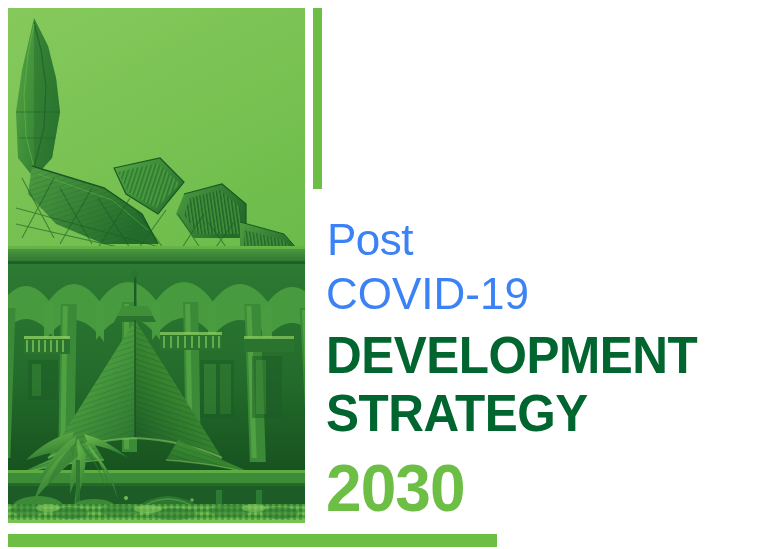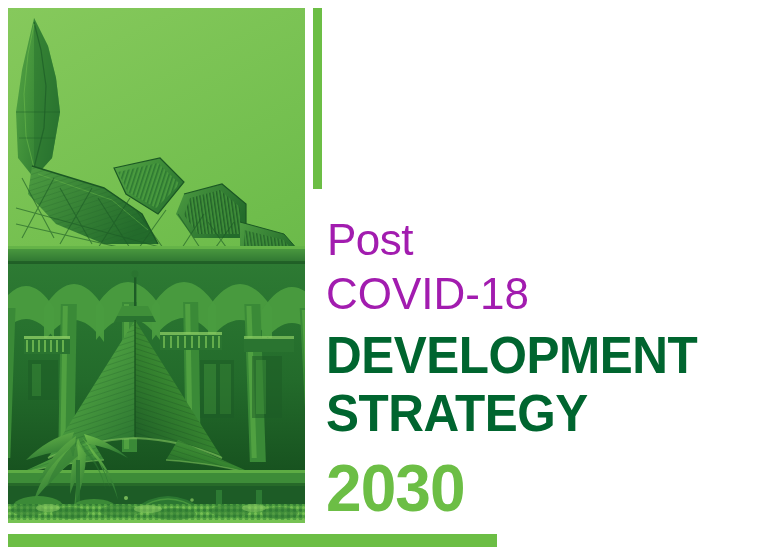--- a/index.html
+++ b/index.html
@@ -59,21 +59,21 @@
   
   #title-block {
     position: absolute;
     left: 326px;
     top: 213px;
     width: 420px;
   }
 
   .title-light {
     display: block;
-    color: #a21caf;
+    color: #3b82f6;
     font-family: "Liberation Sans", sans-serif;
     font-weight: 400;
     font-size: 44px;
     line-height: 54px;
     letter-spacing: -0.5px;
     white-space: nowrap;
   }
   #line-post { margin-left: 1px; }
   #line-covid { margin-left: 0px; letter-spacing: 0px; }
 
@@ -380,19 +380,19 @@
         <rect x="0" y="512" width="297" height="6" fill="#76c253"></rect>
       </g>
     </svg>
   </div>
 
   <div id="accent-bar-vertical"></div>
   <div id="accent-bar-bottom"></div>
 
   <div id="title-block">
     <span class="title-light" id="line-post">Post</span>
-    <span class="title-light" id="line-covid">COVID-18</span>
+    <span class="title-light" id="line-covid">COVID-19</span>
     <span class="title-bold" id="line-development">DEVELOPMENT</span>
     <span class="title-bold" id="line-strategy">STRATEGY</span>
     <span id="line-year">2030</span>
   </div>
 
 </div>
 
 </body></html>

